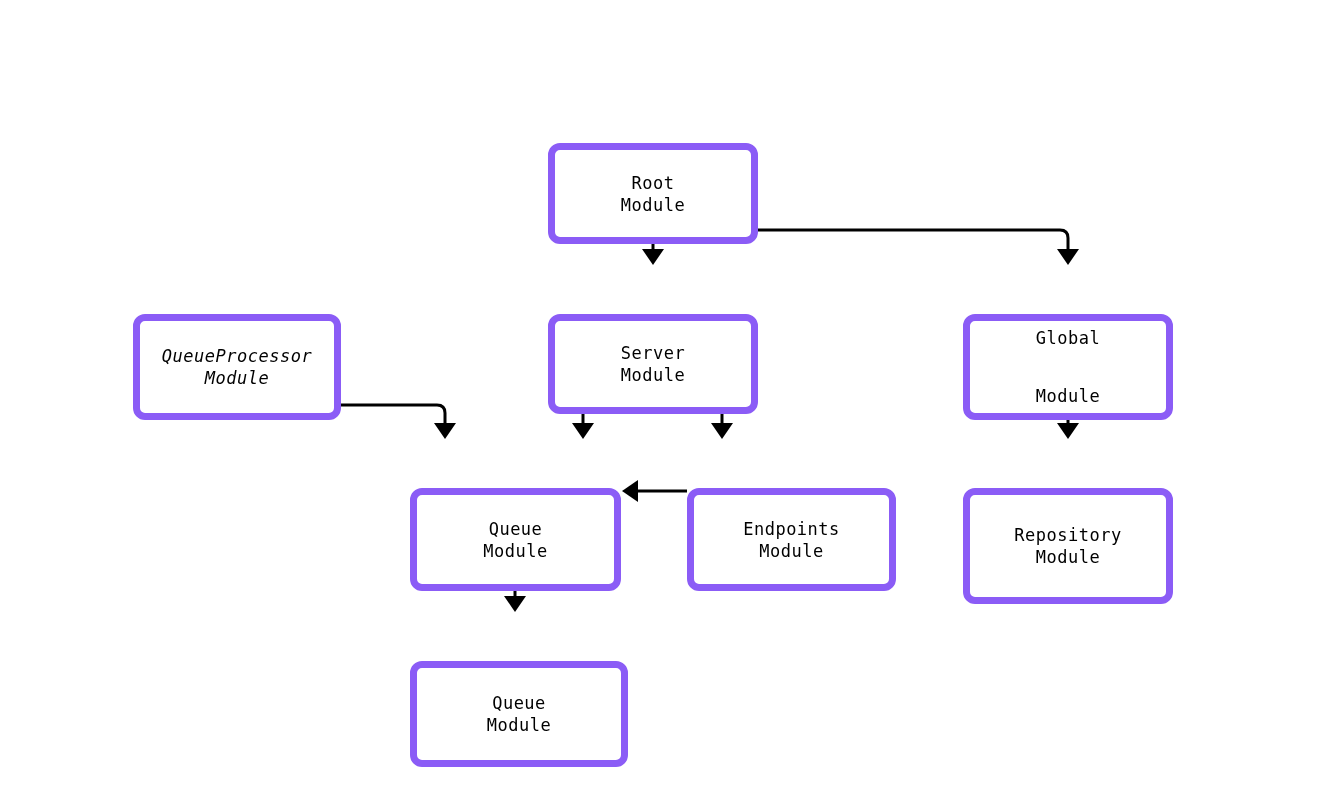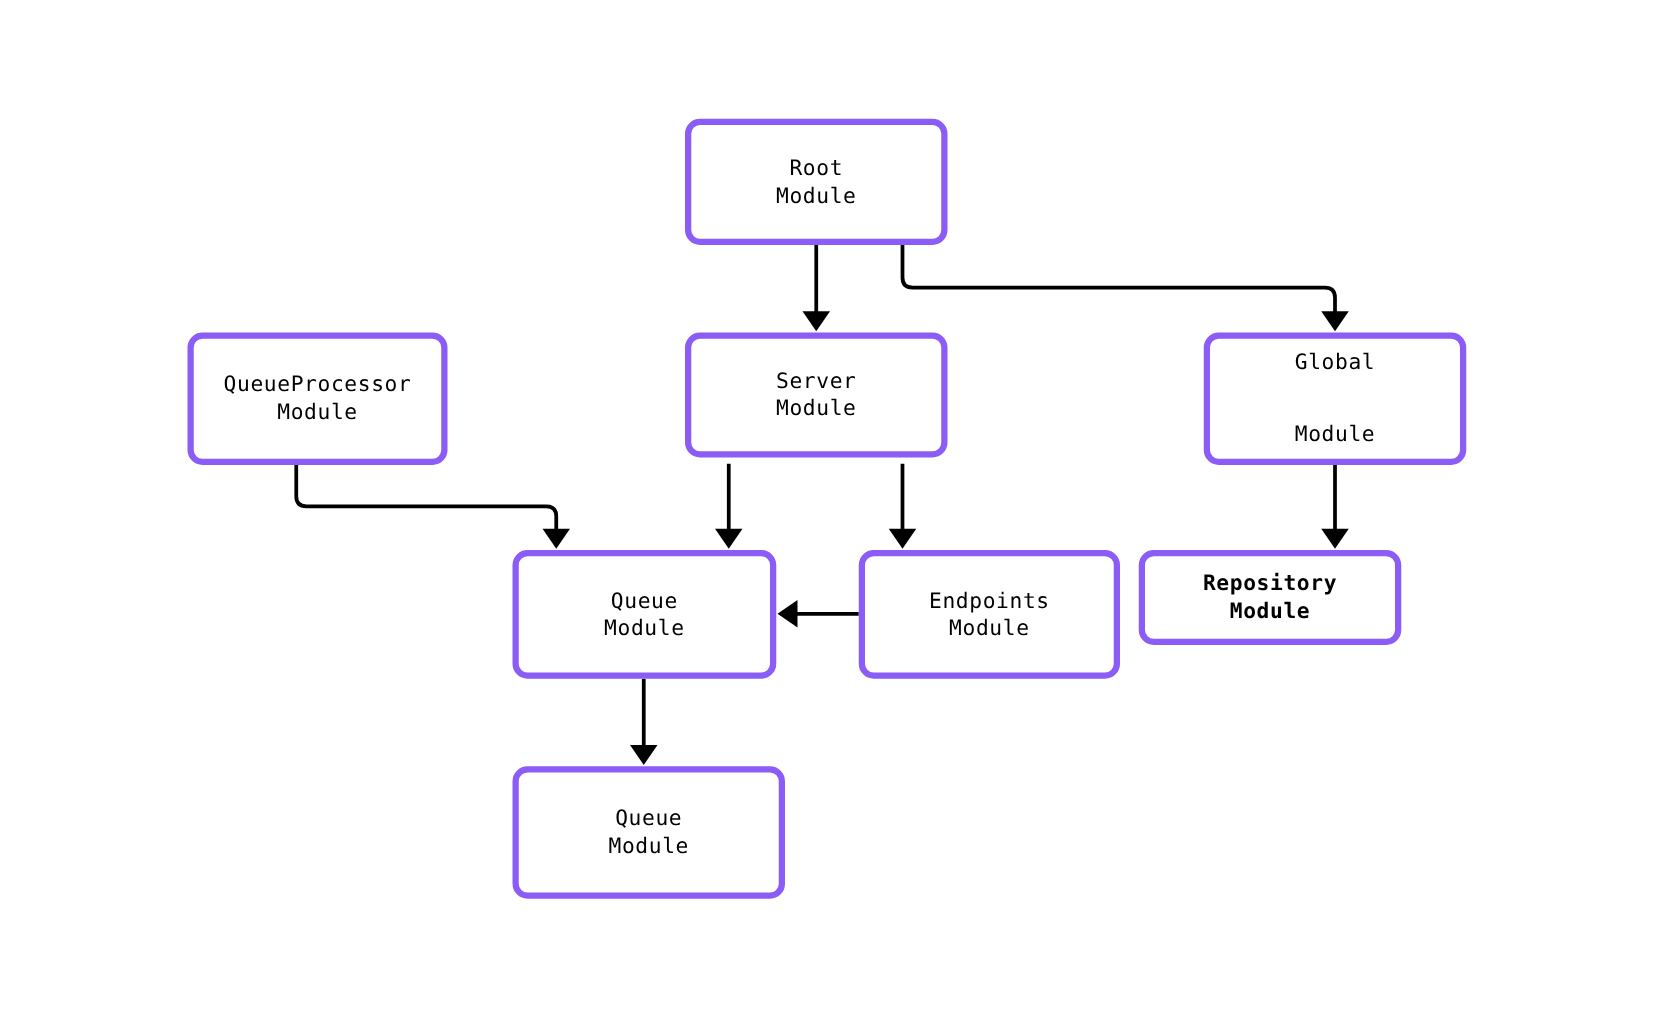--- a/index.html
+++ b/index.html
@@ -27,33 +27,34 @@
     top: 0;
     left: 0;
     width: 1337px;
     height: 809px;
     pointer-events: none;
   }
   .node {
     position: absolute;
     box-sizing: border-box;
     background: #ffffff;
-    border: 5px solid #8b5cf6;
+    border: 7px solid #8b5cf6;
     border-radius: 12px;
     display: flex;
     flex-direction: column;
     align-items: center;
     justify-content: center;
     text-align: center;
     color: #000000;
     font-size: 17px;
     line-height: 22px;
     font-weight: 400;
     letter-spacing: 0.5px;
     z-index: 2;
+    margin-top: 48px;
   }
   .node .node-line {
     display: block;
     white-space: pre;
   }
 </style>
 </head>
 <body>
 
 <div id="diagram-canvas">
@@ -77,21 +78,21 @@
         <path d="M 515 543 L 515 599" fill="none" stroke="#000000" stroke-width="3" stroke-linecap="butt" stroke-linejoin="round"></path>
         <polygon points="504,596 526,596 515,612" fill="#000000"></polygon>
       </g>
   </svg>
 
   <div class="node" style="left:548px; top:95px; width:210px; height:101px;">
     <span class="node-line">Root</span>
     <span class="node-line">Module</span>
   </div>
 
-  <div class="node" style="left:150px; top:266px; width:208px; height:106px;">
+  <div class="node" style="left:133px; top:266px; width:208px; height:106px;font-style:italic;">
     <span class="node-line">QueueProcessor</span>
     <span class="node-line">Module</span>
   </div>
 
   <div class="node" style="left:548px; top:266px; width:210px; height:100px;">
     <span class="node-line">Server</span>
     <span class="node-line">Module</span>
   </div>
 
   <div class="node" style="left:963px; top:266px; width:210px; height:106px;gap:36px;">
@@ -102,21 +103,21 @@
   <div class="node" style="left:410px; top:440px; width:211px; height:103px;">
     <span class="node-line">Queue</span>
     <span class="node-line">Module</span>
   </div>
 
   <div class="node" style="left:687px; top:440px; width:209px; height:103px;">
     <span class="node-line">Endpoints</span>
     <span class="node-line">Module</span>
   </div>
 
-  <div class="node" style="left:911px; top:440px; width:210px; height:76px;font-weight:bold;">
+  <div class="node" style="left:963px; top:440px; width:210px; height:116px;">
     <span class="node-line">Repository</span>
     <span class="node-line">Module</span>
   </div>
 
   <div class="node" style="left:410px; top:613px; width:218px; height:106px;">
     <span class="node-line">Queue</span>
     <span class="node-line">Module</span>
   </div>
 
 </div>

